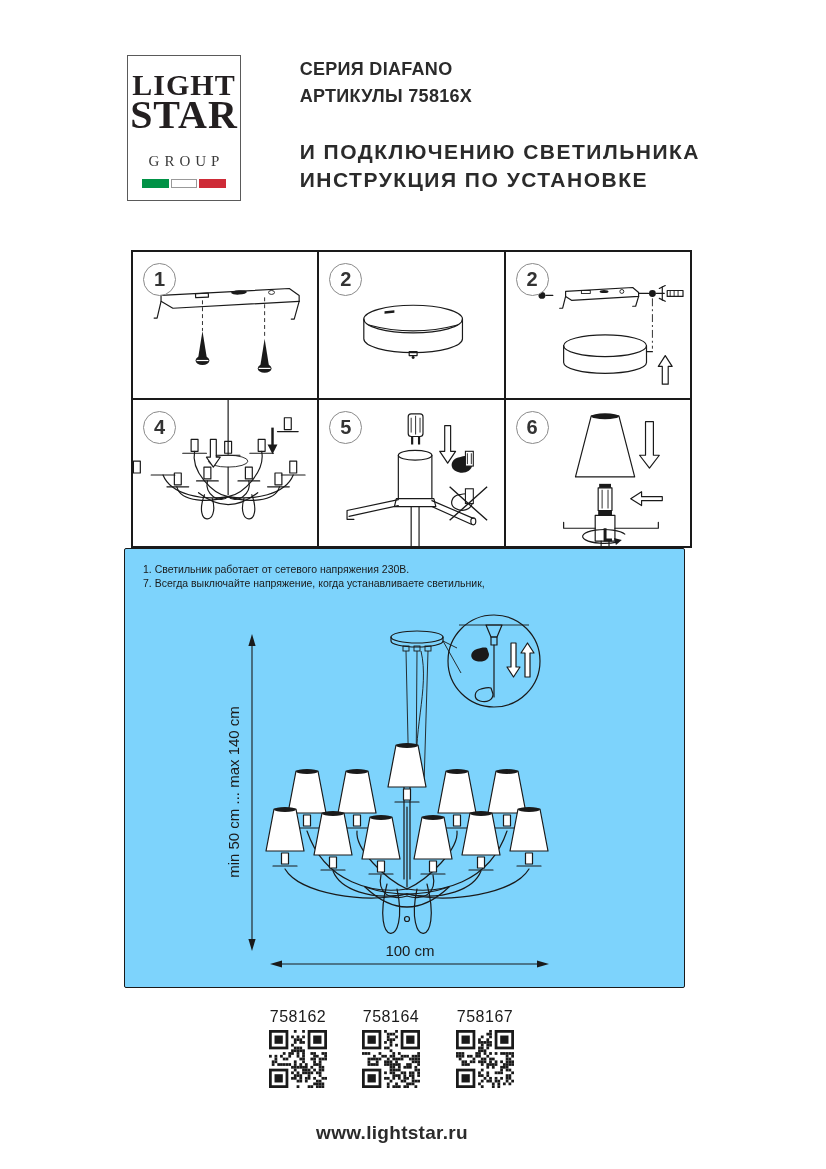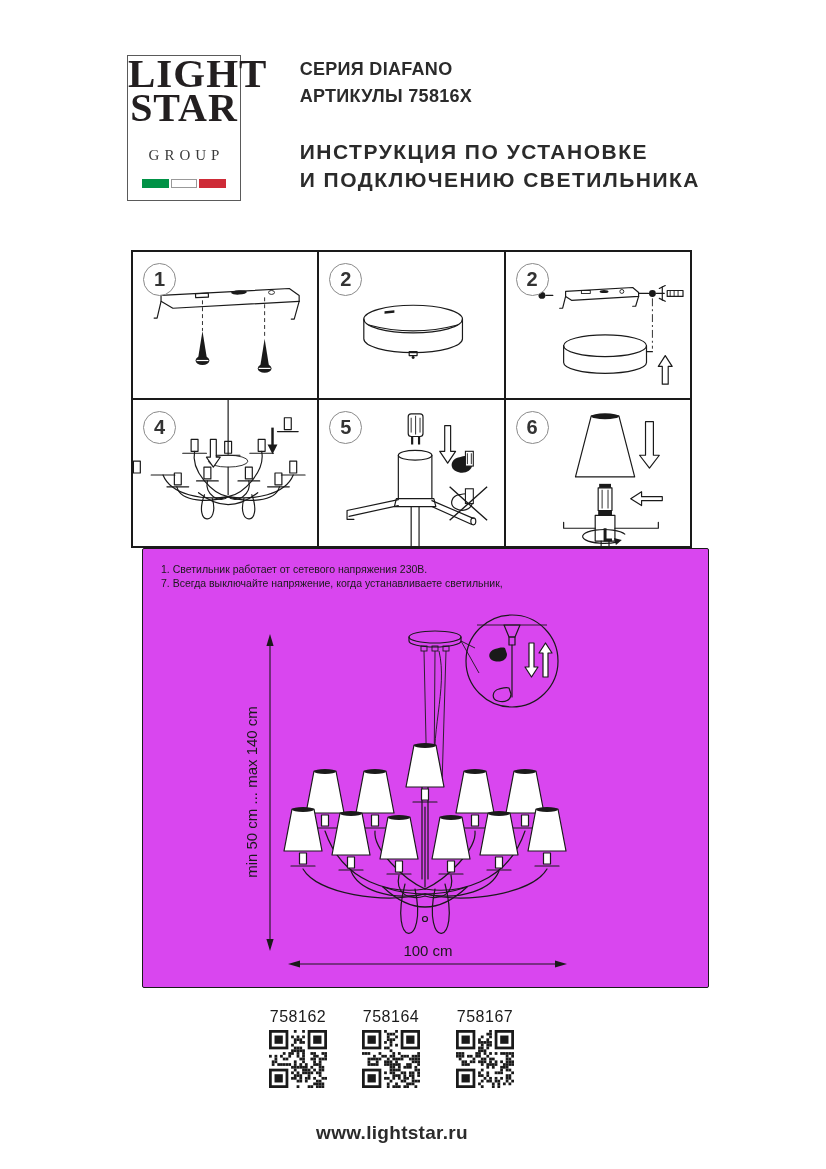--- a/index.html
+++ b/index.html
@@ -7,21 +7,21 @@
     position:relative;width:826px;height:1169px;background:#ffffff;
     font-family:"Liberation Sans",sans-serif;color:#231f20;overflow:hidden;
     margin:0 auto;
   }
   
   #logo-box{
     position:absolute;left:127px;top:55px;width:112px;height:144px;
     border:1px solid #5a5a5a;background:#fff;text-align:center;
   }
   .logo-word{font-family:"Liberation Serif",serif;font-weight:bold;color:#231f20;line-height:0.86;letter-spacing:1px;}
-  #logo-light{font-size:41px;}
+  #logo-light{font-size:30px;margin-top:16px;}
   #logo-star{font-size:40px;}
   #logo-group{font-family:"Liberation Serif",serif;font-size:15px;letter-spacing:5px;color:#3a3a3a;margin-top:21px;text-indent:5px;}
   #logo-flag{position:absolute;left:14px;bottom:14px;width:84px;height:7px;display:flex;gap:2px;}
   .flag-seg{flex:1;height:100%;border:0.5px solid #999;}
   #header-text{position:absolute;right:126px;top:56px;color:#2b2b2b;}
   .hdr-series{font-size:18px;font-weight:bold;line-height:27px;letter-spacing:0.3px;}
   .hdr-title{font-size:21px;font-weight:bold;line-height:28px;letter-spacing:1.5px;margin-top:0;}
   #hdr-gap{height:28px;}
   
   #steps-grid{
@@ -38,22 +38,22 @@
   .step-art{position:absolute;left:0;top:0;width:100%;height:100%;}
   svg{display:block;}
   .ln{fill:none;stroke:#1a1a1a;stroke-width:1.2;stroke-linecap:round;stroke-linejoin:round;}
   .lnthin{fill:none;stroke:#1a1a1a;stroke-width:0.9;}
   .fillk{fill:#1a1a1a;stroke:none;}
   .oarrow{fill:#ffffff;stroke:#1a1a1a;stroke-width:1.2;stroke-linejoin:round;}
   .dim{stroke:#1a1a1a;stroke-width:1.1;}
   .dimtxt{font-family:"Liberation Sans",sans-serif;font-size:15px;fill:#1a1a1a;}
   
   #main-panel{
-    position:absolute;left:142px;top:548px;width:559px;height:438px;
-    border:1.6px solid #1a1a1a;border-radius:2px;background:#d946ef;padding-left:6px;
+    position:absolute;left:124px;top:548px;width:559px;height:438px;
+    border:1.6px solid #1a1a1a;border-radius:2px;background:#7dd3fc;
   }
   #notes{position:absolute;left:18px;top:13px;font-size:10.5px;line-height:14px;color:#1a1a1a;}
   #main-art{position:absolute;left:0;top:0;width:559px;height:438px;}
   
   .qr-block{position:absolute;text-align:center;width:80px;}
   .qr-label{font-size:16px;font-weight:normal;color:#1a1a1a;letter-spacing:0.5px;margin-bottom:4px;}
   .qr-svg{width:58px;height:58px;margin:0 auto;background:#fff;}
   
   #footer-site{
     position:absolute;left:392px;top:1122px;transform:translateX(-50%);
@@ -73,22 +73,22 @@
       <div class="flag-seg" style="background:#009246;border-color:#009246;"></div>
       <div class="flag-seg" style="background:#ffffff;"></div>
       <div class="flag-seg" style="background:#ce2b37;border-color:#ce2b37;"></div>
     </div>
   </div>
 
   <div id="header-text">
     <div class="hdr-series">СЕРИЯ DIAFANO</div>
     <div class="hdr-series">АРТИКУЛЫ 75816X</div>
     <div id="hdr-gap"></div>
+    <div class="hdr-title">И ПОДКЛЮЧЕНИЮ СВЕТИЛЬНИКА</div>
     <div class="hdr-title">ИНСТРУКЦИЯ ПО УСТАНОВКЕ</div>
-    <div class="hdr-title">И ПОДКЛЮЧЕНИЮ СВЕТИЛЬНИКА</div>
   </div>
 
   <div id="steps-grid">
 
     <div class="step-cell">
       <div class="step-num">1</div>
       <svg class="step-art" viewBox="0 0 186 148">
         <path class="ln" d="M28,44 L158,37 L168,44 L168,50"></path>
         <path class="ln" d="M28,44 L28,50 L40,57 L168,50"></path>
         <path class="ln" d="M28,50 L24,67 L21,67"></path>

